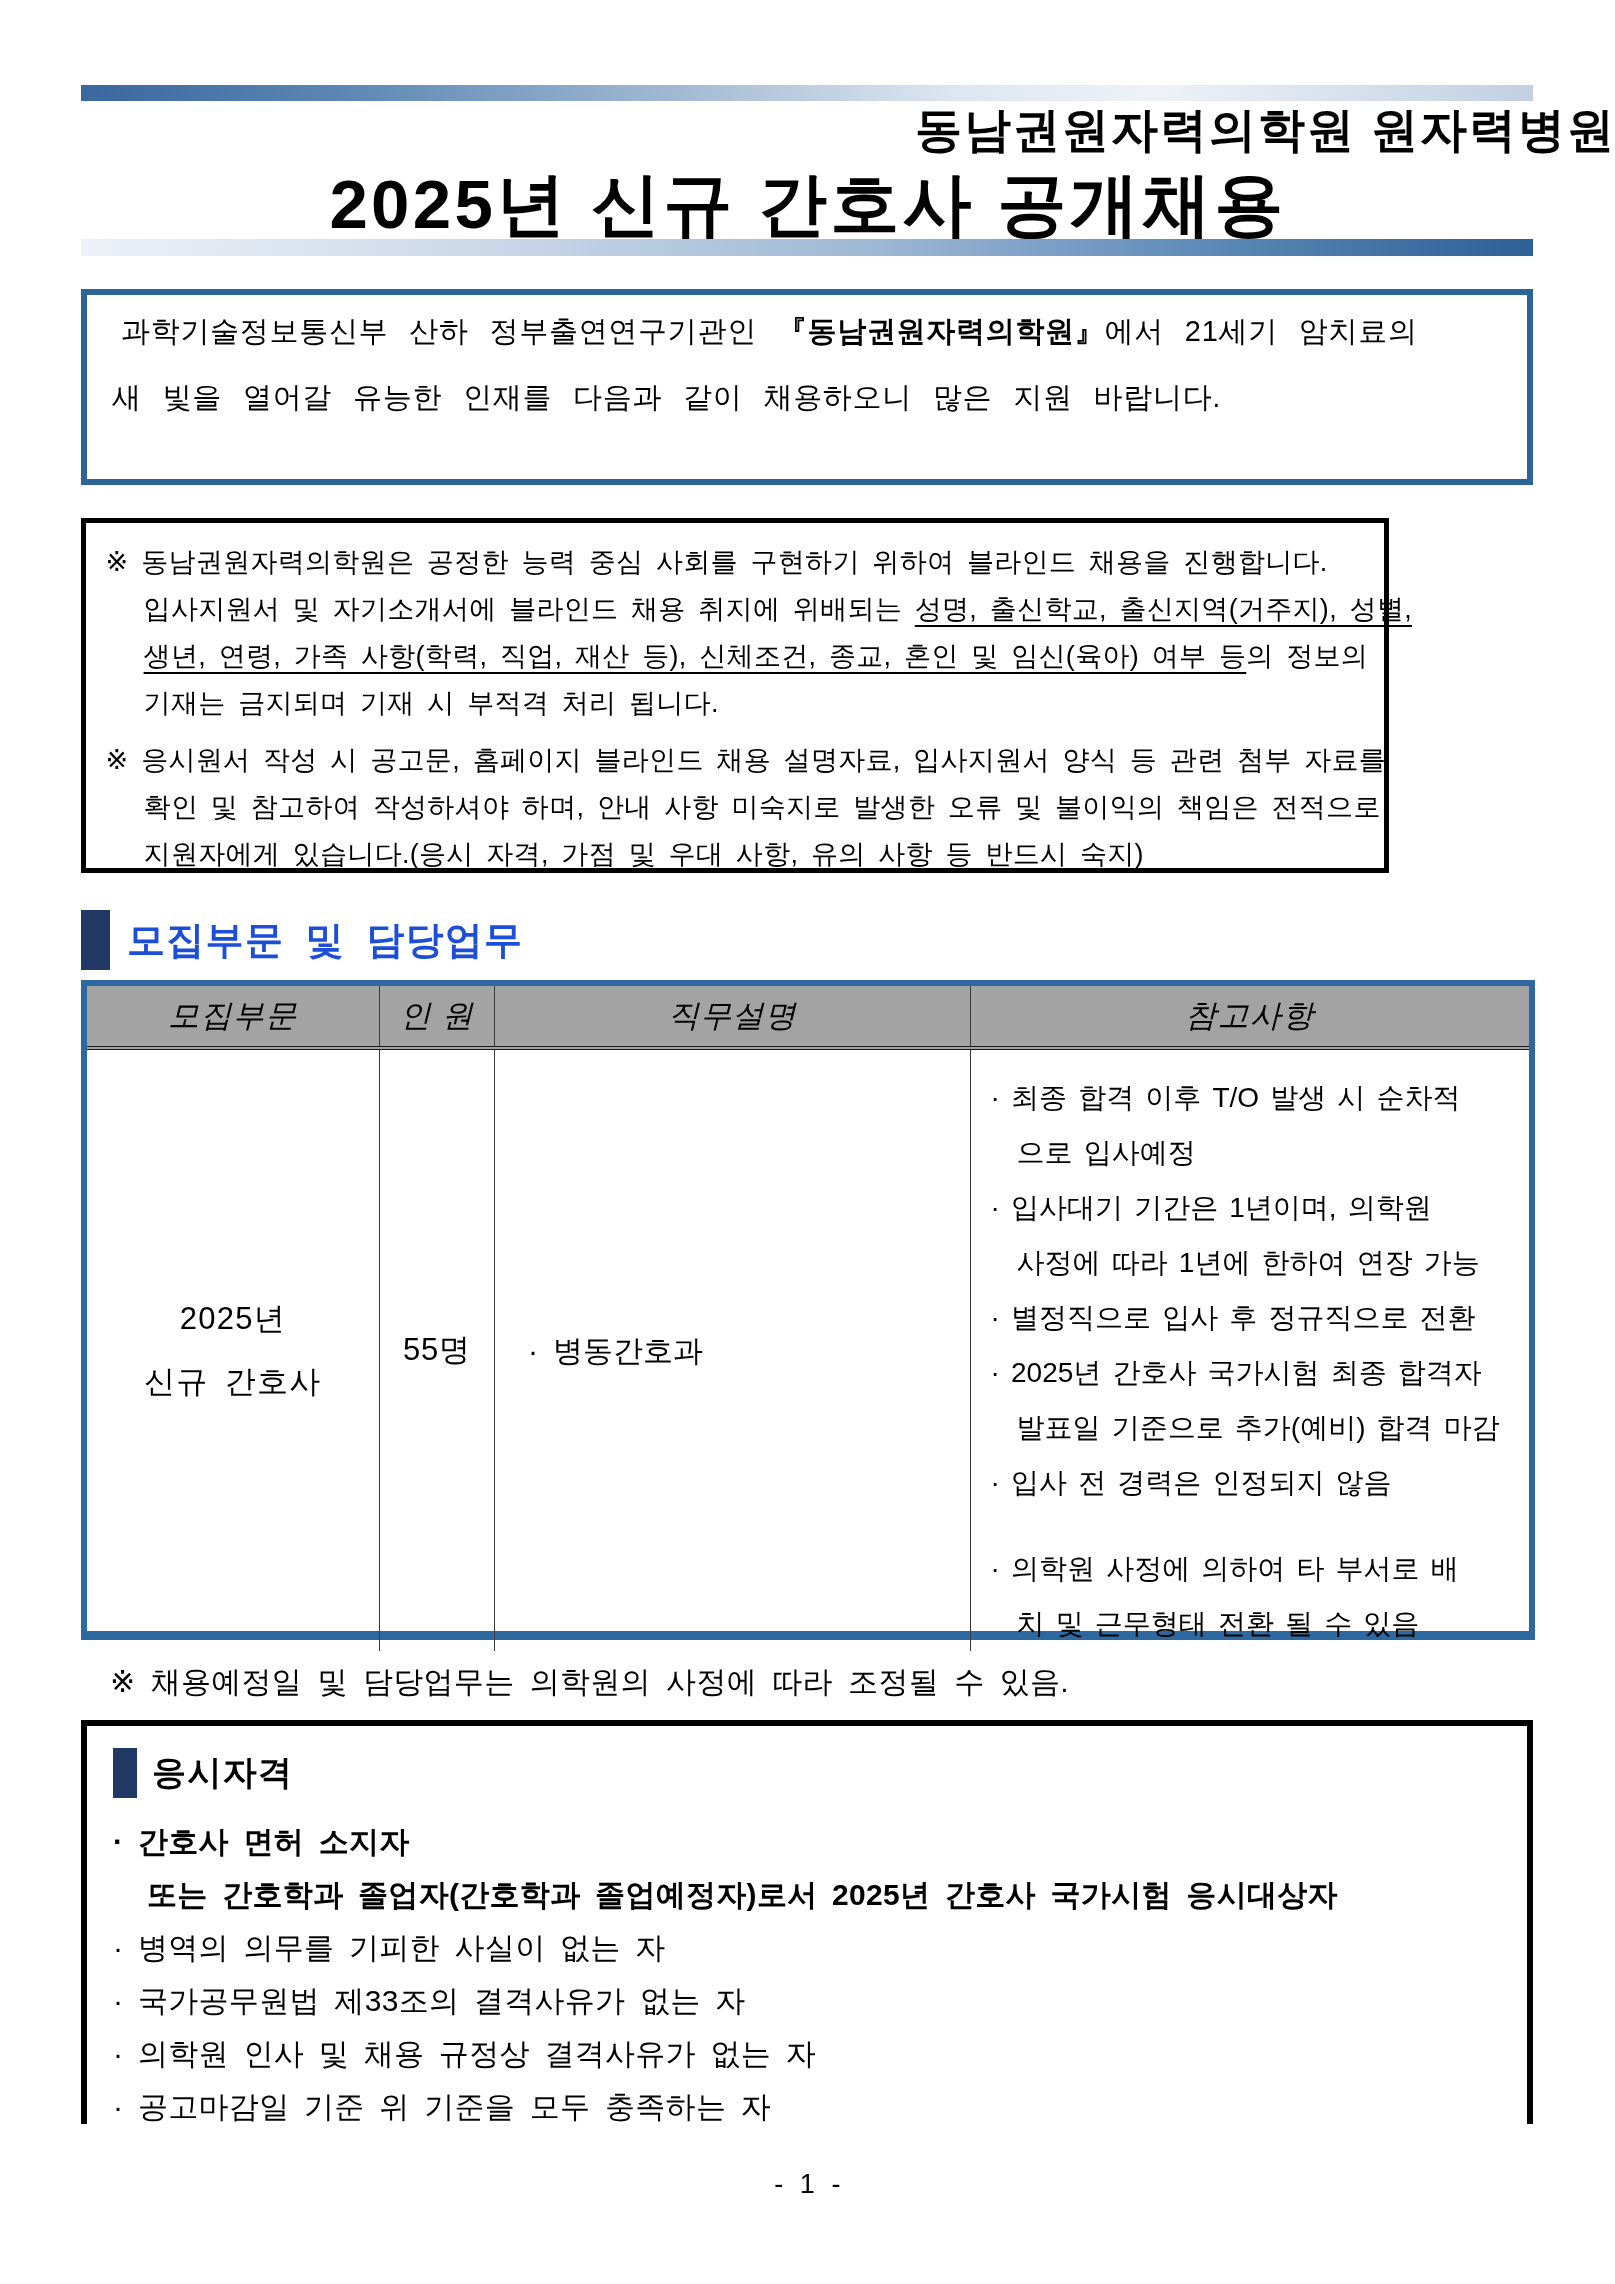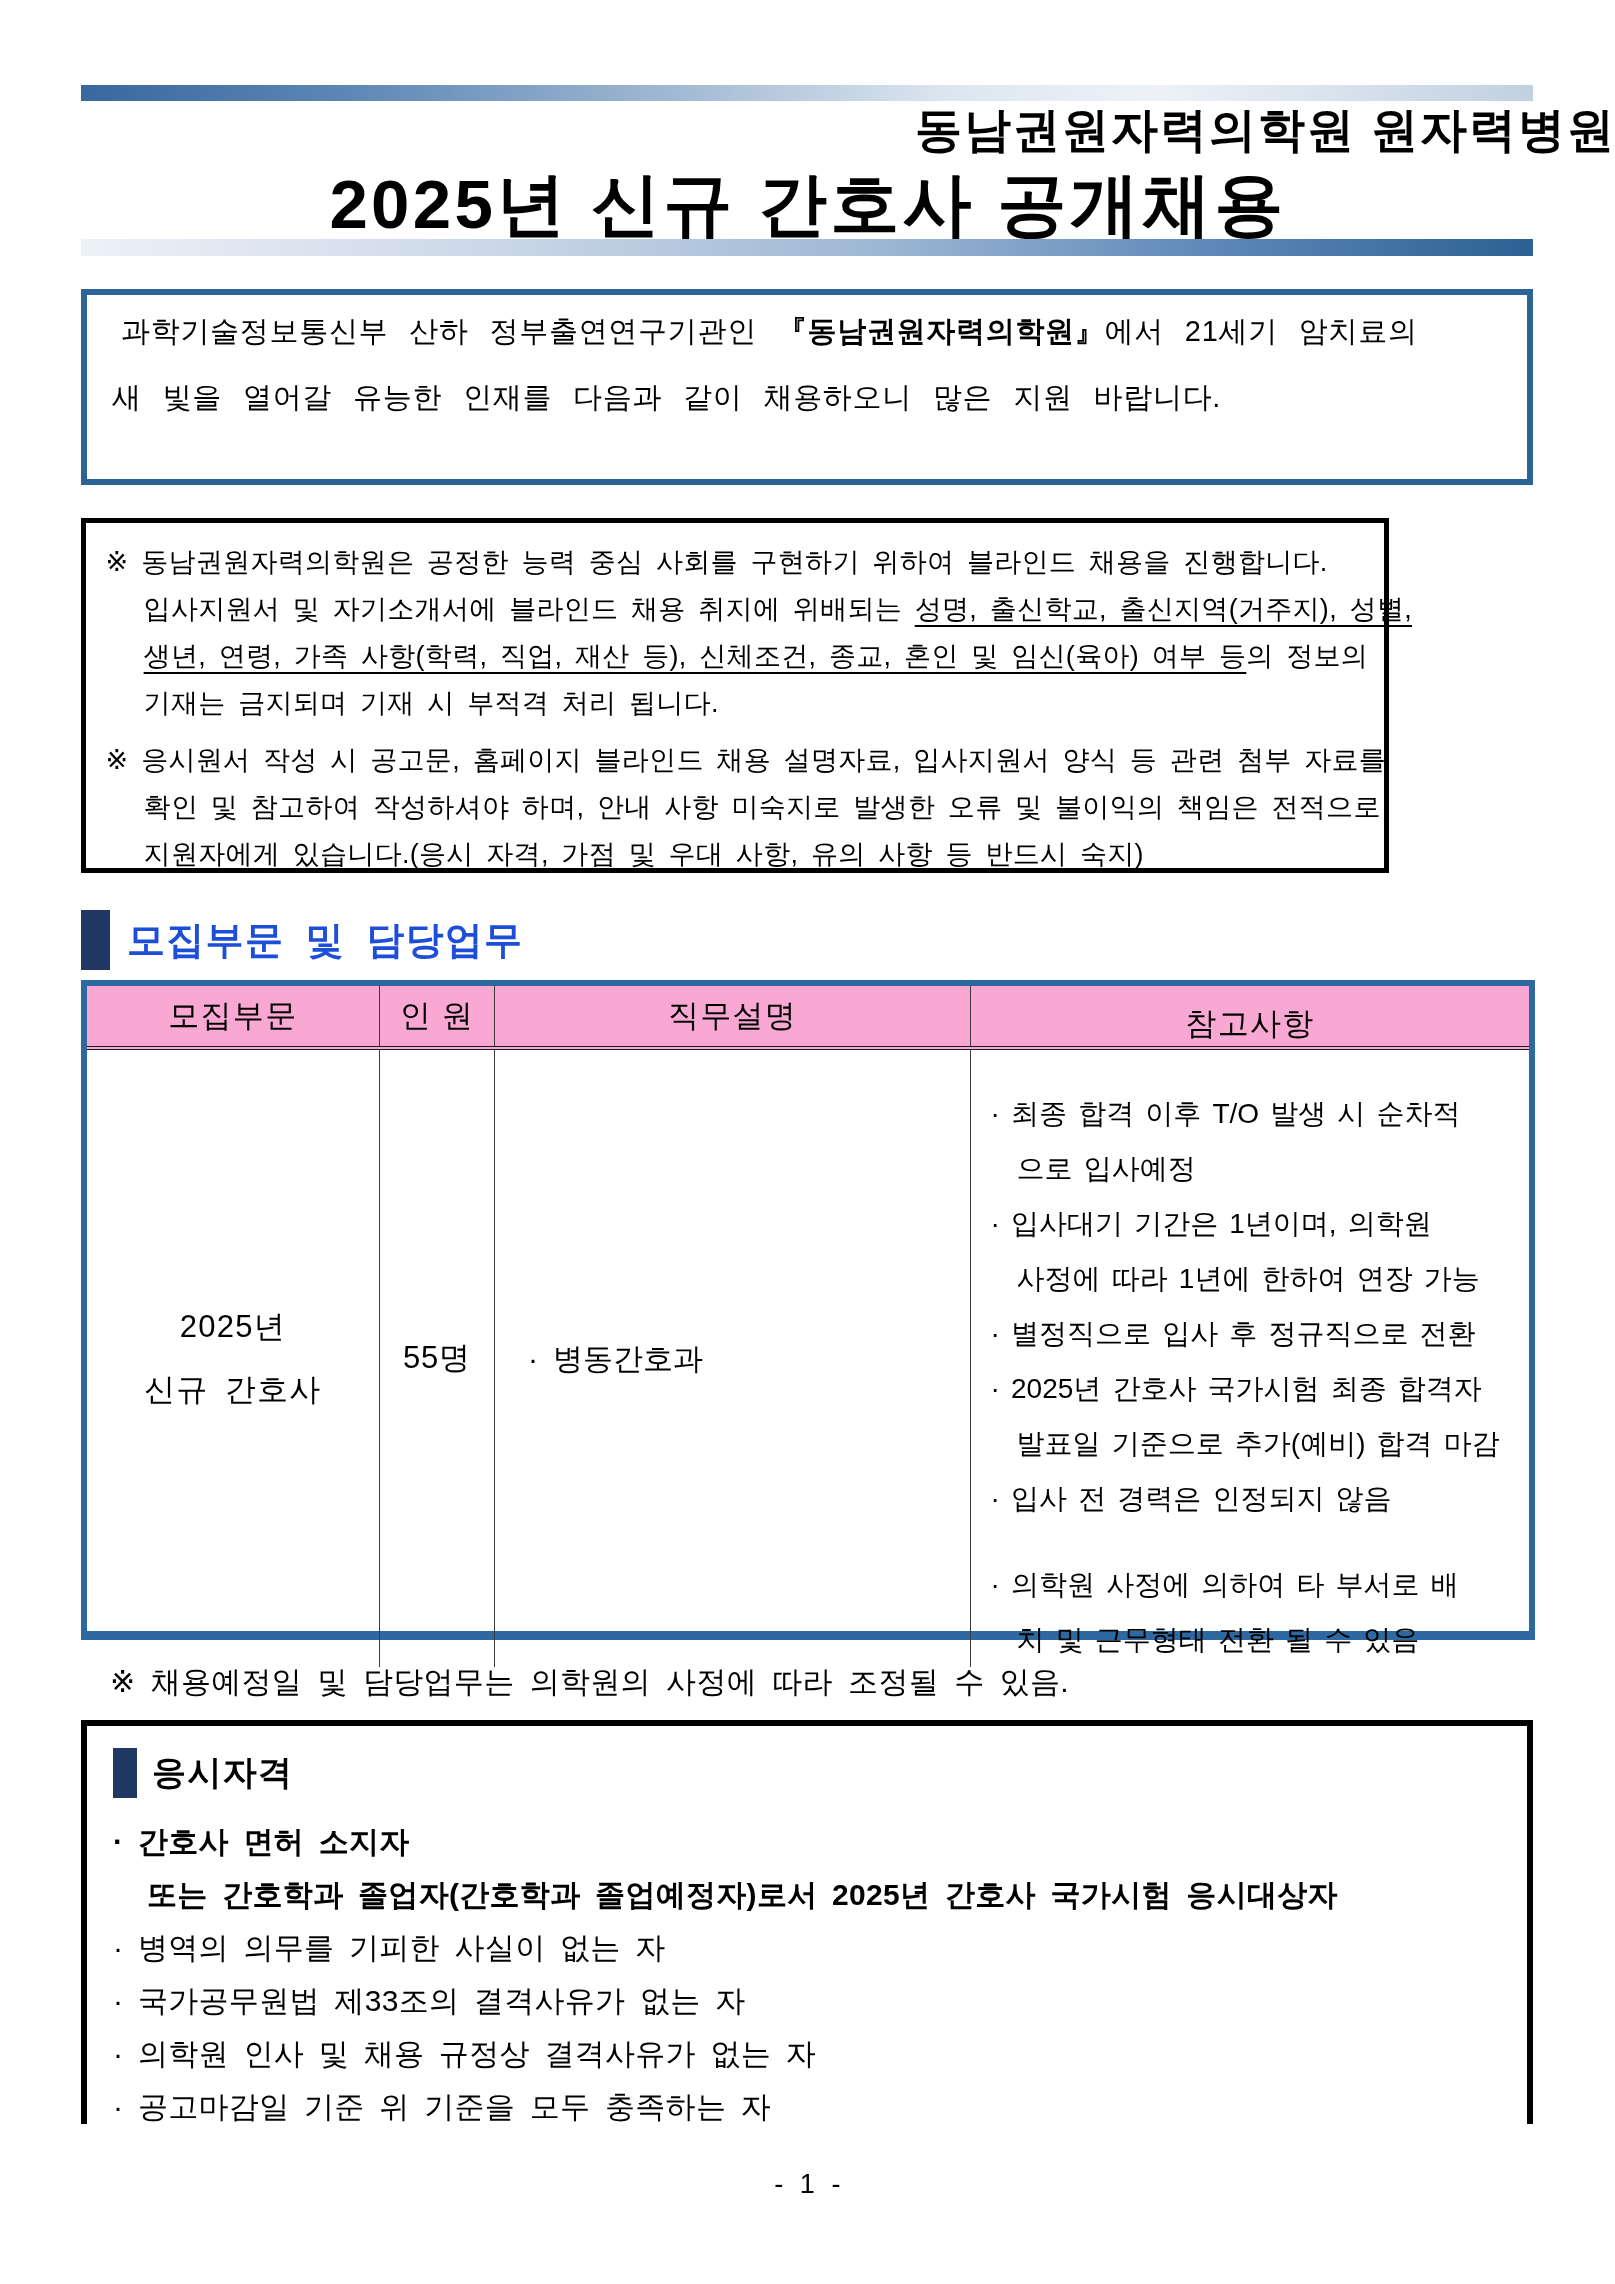--- a/index.html
+++ b/index.html
@@ -63,28 +63,28 @@
     font-size:38px;font-weight:bold;color:#1d4ed8;letter-spacing:1.3px;word-spacing:0.25em;white-space:nowrap;
   }
   
   .recruit-table{
     position:absolute;left:81px;top:980px;width:1454px;height:660px;
     box-sizing:border-box;background:#fff;
     border:6.5px solid #2e68a0;border-bottom-width:9.8px;
     display:flex;flex-direction:column;
   }
   .thead{
-    display:flex;height:60px;flex:0 0 60px;background:#f9a8d4;
-    border-bottom:4.6px double #1a1a1a;box-sizing:content-box;
+    display:flex;height:60px;flex:0 0 60px;background:#a3a3a3;
+    border-bottom:4.6px double #1a1a1a;box-sizing:content-box;font-style:italic;
   }
   .tbody{display:flex;flex:1 1 auto;}
   .col1{width:20.3%;}
   .col2{width:8%;}
   .col3{width:33%;}
-  .col4{width:38.7%;margin-top:16px;}
+  .col4{width:38.7%;}
   .cell{box-sizing:border-box;overflow:hidden;}
   .thead .cell{
     display:flex;align-items:center;justify-content:center;
     font-size:31px;letter-spacing:1.3px;white-space:nowrap;
   }
   .vline{border-right:1.3px solid #3a3a3a;}
   .center-cell{display:flex;flex-direction:column;align-items:center;justify-content:center;}
   .cat-cell .ln{line-height:63px;font-size:31px;letter-spacing:1.3px;word-spacing:0.2em;white-space:nowrap;text-align:center;}
   .cat-cell .ln.cont{padding-left:0;}
   .count-cell{font-size:31px;letter-spacing:0.7px;}

